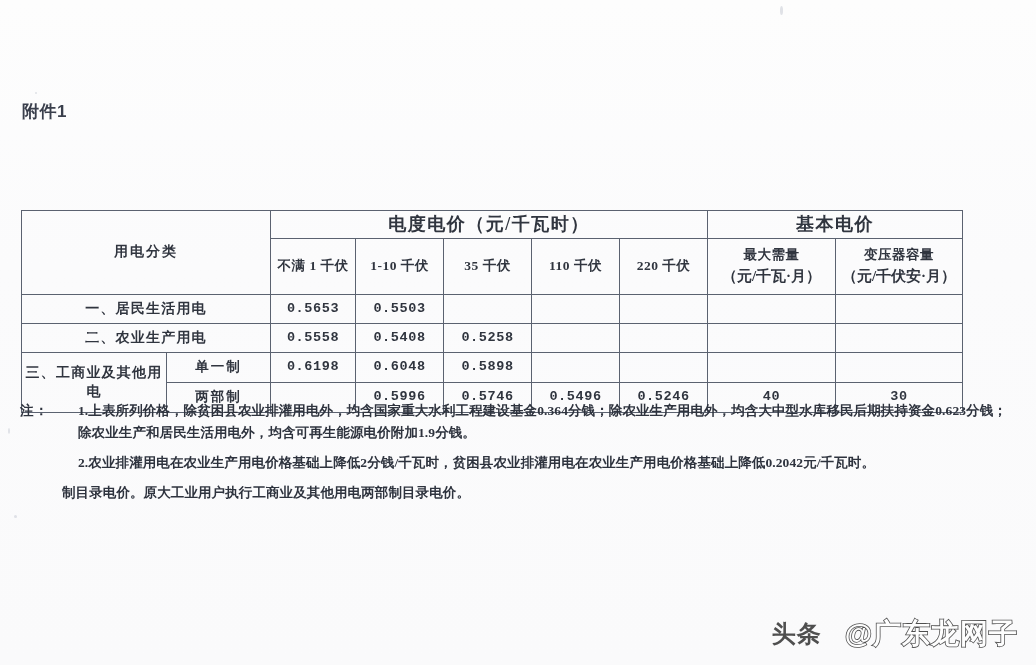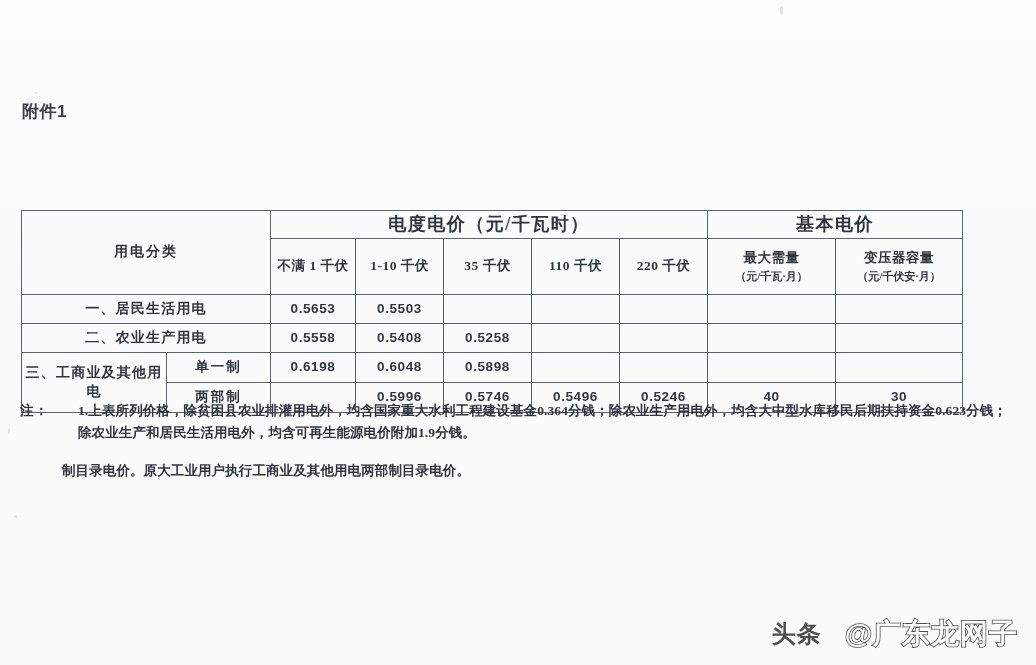--- a/index.html
+++ b/index.html
@@ -86,39 +86,39 @@
     font-size: 18px;
     letter-spacing: 1.5px;
   }
   .sub-head {
     height: 55px;
     font-size: 13.5px;
     letter-spacing: 0.5px;
   }
   .sub-head .unit {
     display: block;
-    font-size: 11px;
+    font-size: 15px;
     letter-spacing: 0px;
     margin-top: 2px;
   }
   .row-label {
     text-align: left;
     padding-left: 10px;
     letter-spacing: 1.2px;
     font-size: 14px;
     margin-top: 44px;
   }
   .data-row td {
     height: 28px;
   }
   .tall-row td {
     height: 29px;
   }
   .num {
-    font-family: Liberation Sans, sans-serif;
+    font-family: Liberation Mono, monospace;
     letter-spacing: 0.6px;
     font-weight: 700;
   }
   .sys-label {
     letter-spacing: 2px;
     font-size: 13.5px;
   }
 
   
   .notes {
@@ -292,20 +292,26 @@
     <div class="note-block">
       <div class="note-marker">注：</div>
       <div class="note-body">
         <span class="note-line indent"><span>1.</span><span>上表所列价格，除贫困县农业排灌用电外，均含国家重大水利工程建设基金0.364分钱；除农业生产用电外，均含大中型水库移民后期扶持资金0.623分钱；</span></span>
         <span class="note-line indent">除农业生产和居民生活用电外，均含可再生能源电价附加1.9分钱。</span>
       </div>
     </div>
 
     <div class="note-spacer"></div>
 
+    <div class="note-block">
+      <div class="note-marker"></div>
+      <div class="note-body">
+        <span class="note-line indent"><span>2.</span><span>农业排灌用电在农业生产用电价格基础上降低2分钱/千瓦时，贫困县农业排灌用电在农业生产用电价格基础上降低0.2042元/千瓦时。</span></span>
+      </div>
+    </div>
 
     <div class="note-spacer"></div>
 
     <div class="note-block">
       <div class="note-marker"></div>
       <div class="note-body">
         <span class="note-line">制目录电价。原大工业用户执行工商业及其他用电两部制目录电价。</span>
       </div>
     </div>
 

